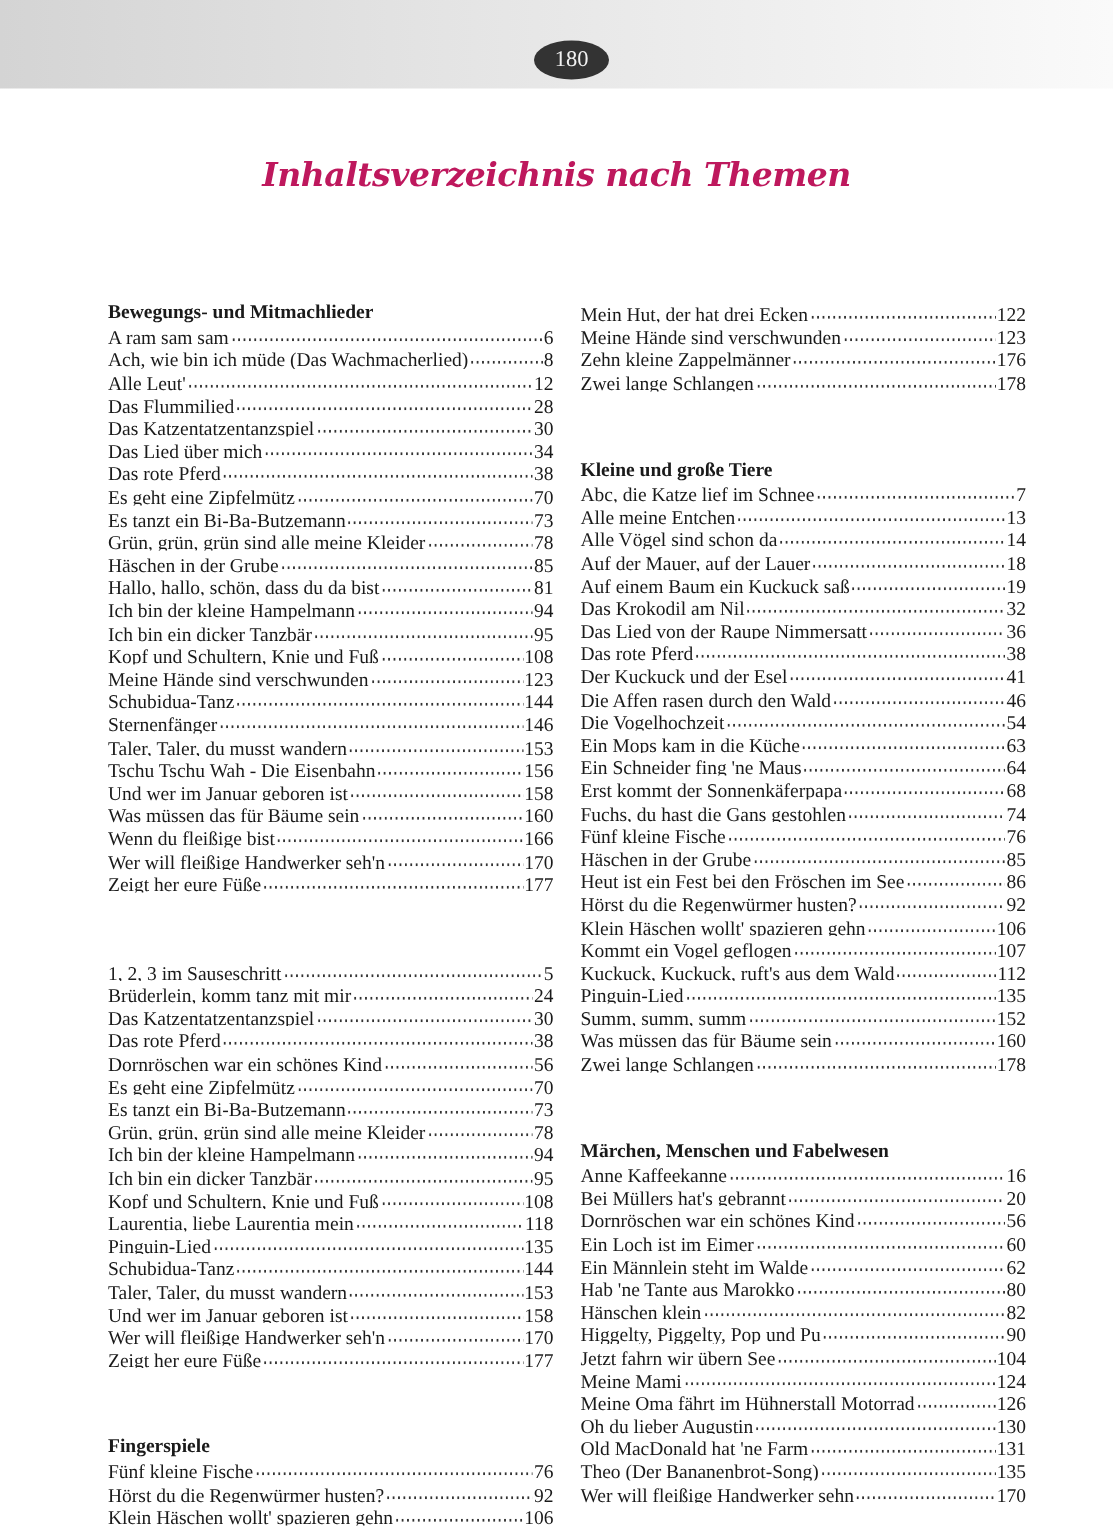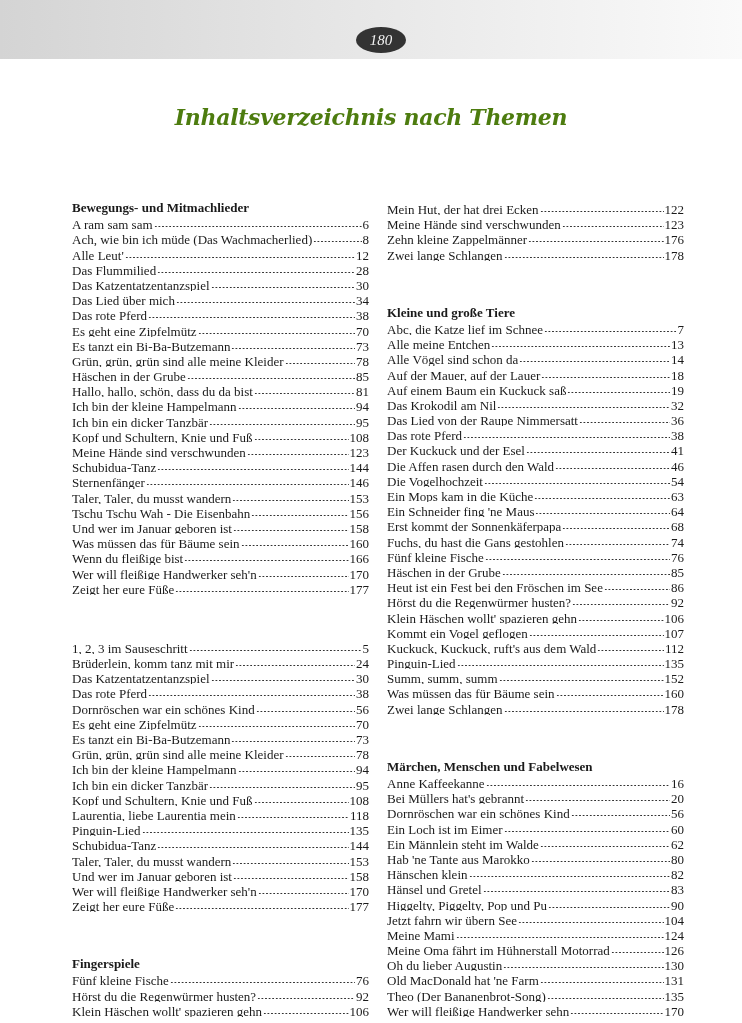--- a/index.html
+++ b/index.html
@@ -7,26 +7,26 @@
     width: 742px; height: 1023px; background: #ffffff; position: relative; overflow: hidden;
     font-family: "Liberation Serif", "DejaVu Serif", serif; color: #1a1a1a;
   }
   .header-band {
     position: absolute; left: 0; top: 0; width: 742px; height: 59px;
     background: linear-gradient(to right, #d4d4d4 0%, #e4e4e4 40%, #efefef 70%, #fafafa 100%);
   }
   .page-badge {
     position: absolute; left: 356px; top: 27px; width: 50px; height: 26px;
     background: #333333; border-radius: 50%; color: #f2f2f2;
-    font-family: "Liberation Serif", serif; font-size: 15px; line-height: 26px; text-align: center; font-style: italic;
+    font-family: "Liberation Serif", serif; font-size: 15px; line-height: 26px; text-align: center;
   }
   .page-title {
     position: absolute; left: 0; top: 104px; width: 742px; text-align: center;
     font-family: "DejaVu Serif", "Liberation Serif", serif; font-style: italic; font-weight: bold;
-    font-size: 22px; color: #4d7c0f; letter-spacing: -0.3px;
+    font-size: 22px; color: #be185d; letter-spacing: -0.3px;
   }
   .col { position: absolute; top: 156px; width: 297px; }
   .col-left { left: 72px; }
   .col-right { left: 387px; top: 156px; }
   .section { margin-bottom: 16.2px; margin-top: 44px; }
   .section-title {
     font-weight: bold; font-size: 13px; line-height: 15.2px; height: 15.2px; white-space: nowrap;
   }
   .entry {
     display: flex; align-items: baseline; font-size: 13px; line-height: 15.2px; height: 15.2px;
@@ -475,25 +475,20 @@
         <span class="t">Hab 'ne Tante aus Marokko</span>
         <span class="dots"></span>
         <span class="p">80</span>
       </div>
       <div class="entry">
         <span class="t">Hänschen klein</span>
         <span class="dots"></span>
         <span class="p">82</span>
       </div>
       <div class="entry">
-        <span class="t">Hänsel und Gretel</span>
-        <span class="dots"></span>
-        <span class="p">83</span>
-      </div>
-      <div class="entry">
         <span class="t">Higgelty, Piggelty, Pop und Pu</span>
         <span class="dots"></span>
         <span class="p">90</span>
       </div>
       <div class="entry">
         <span class="t">Jetzt fahrn wir übern See</span>
         <span class="dots"></span>
         <span class="p">104</span>
       </div>
       <div class="entry">

